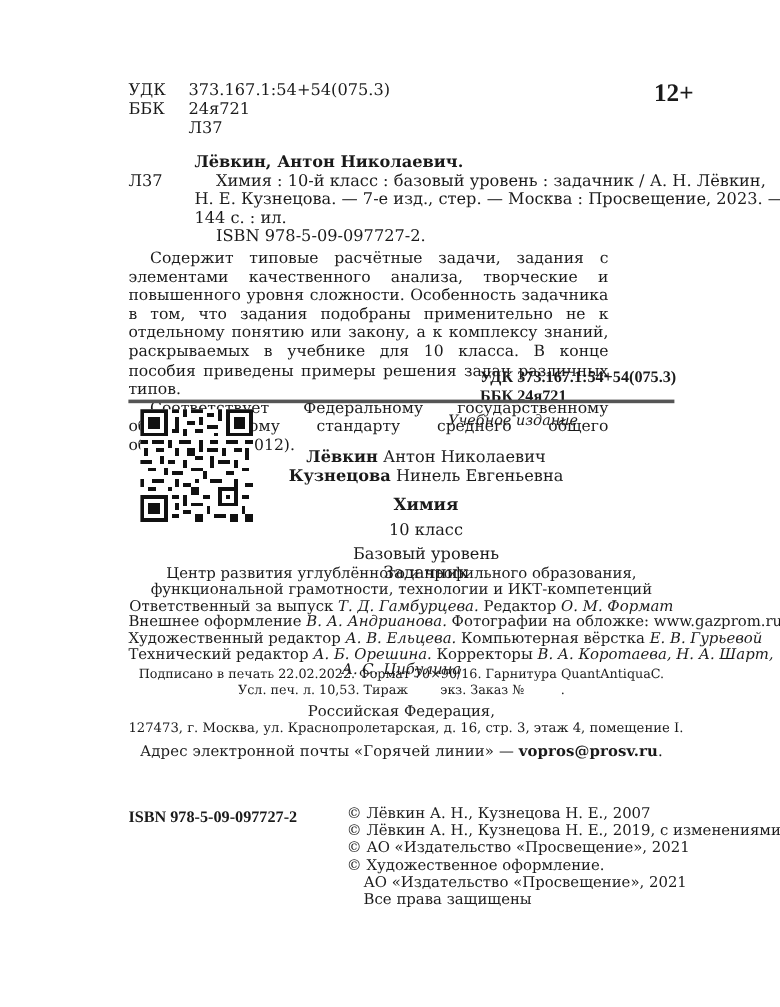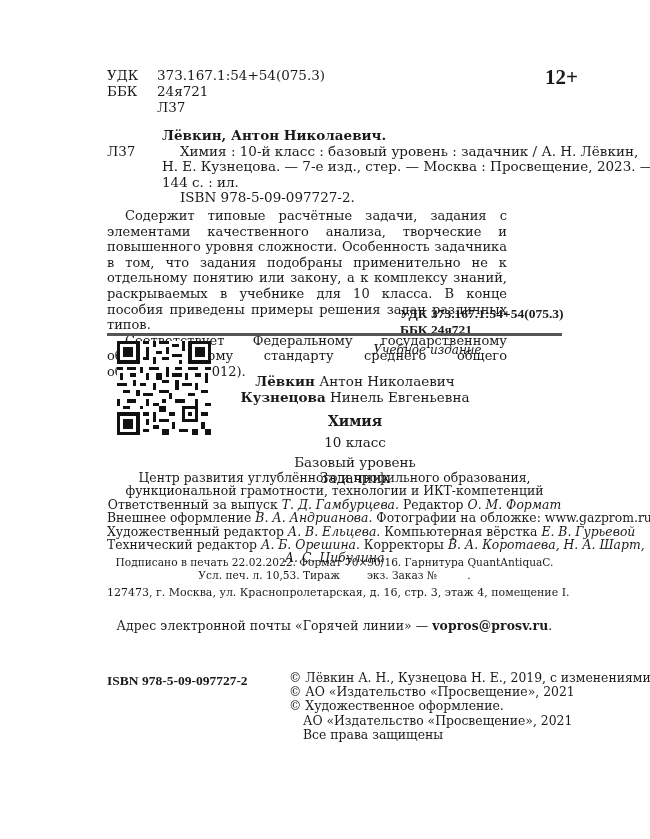--- a/index.html
+++ b/index.html
@@ -224,27 +224,29 @@
   </div>
   <div class="i">А. С. Цибулина</div>
 </div>
 
 <div id="printing" class="abs center">
   <div>Подписано в печать 22.02.2022. Формат 70×90/16. Гарнитура QuantAntiquaC.</div>
   <div style="white-space:pre;">Усл. печ. л. 10,53. Тираж        экз. Заказ №         .</div>
 </div>
 
 <div id="publisher" class="abs center">
+  <div>Российская Федерация,</div>
   <div style="white-space:nowrap; font-size:11px;">127473, г. Москва, ул. Краснопролетарская, д. 16, стр. 3, этаж 4, помещение I.</div>
 </div>
 
 <div id="email" class="abs center">
   <span>Адрес электронной почты «Горячей линии» — </span><span class="b">vopros@prosv.ru</span><span>.</span>
 </div>
 
 <div id="isbn-bottom" class="abs">ISBN 978-5-09-097727-2</div>
 <div id="copyright" class="abs">
+  <div class="cline">© Лёвкин А. Н., Кузнецова Н. Е., 2007</div>
   <div class="cline">© Лёвкин А. Н., Кузнецова Н. Е., 2019, с изменениями</div>
   <div class="cline">© АО «Издательство «Просвещение», 2021</div>
   <div class="cline">© Художественное оформление.</div>
   <div class="cline cont">АО «Издательство «Просвещение», 2021</div>
   <div class="cline cont">Все права защищены</div>
 </div>
 
 </body></html>

